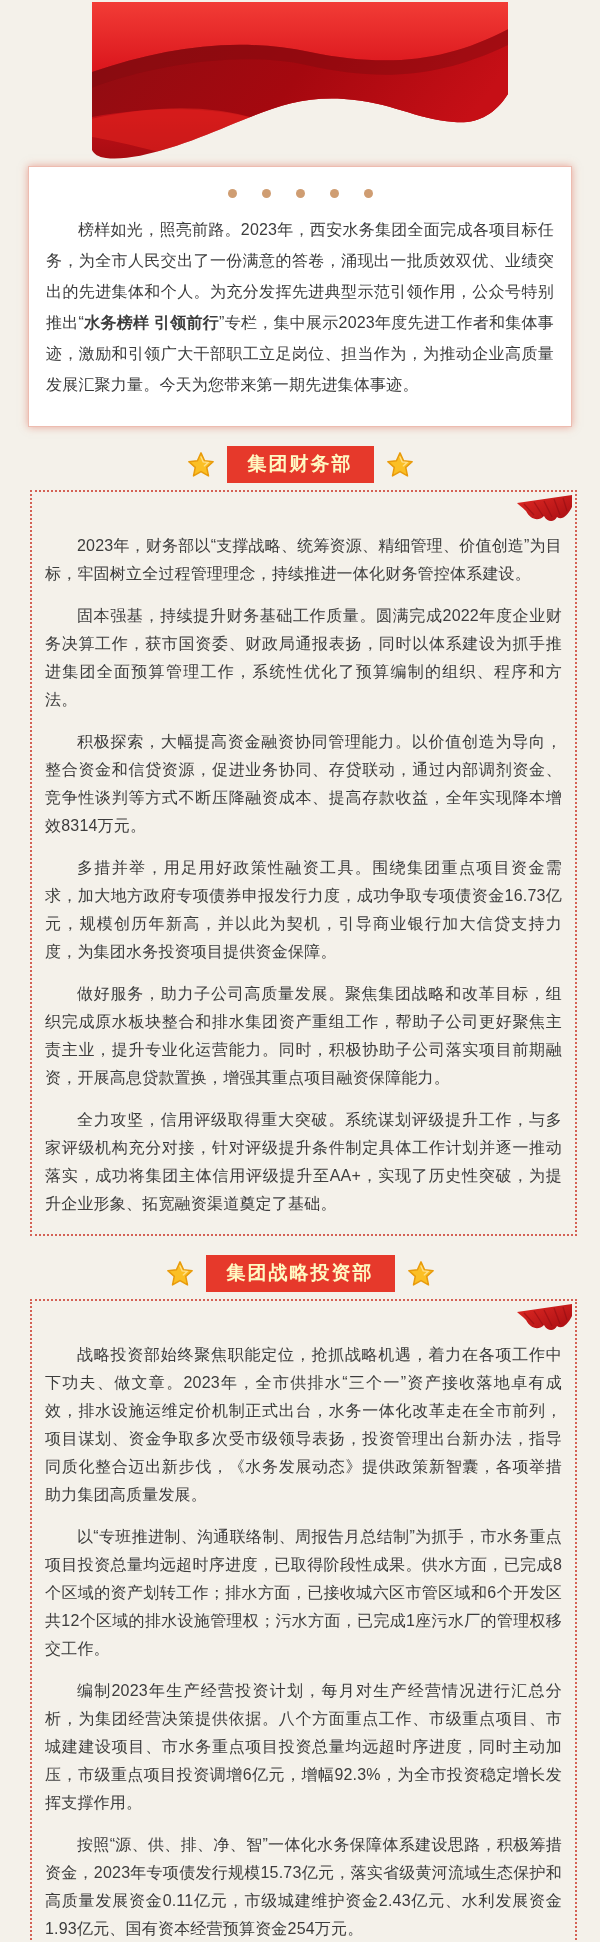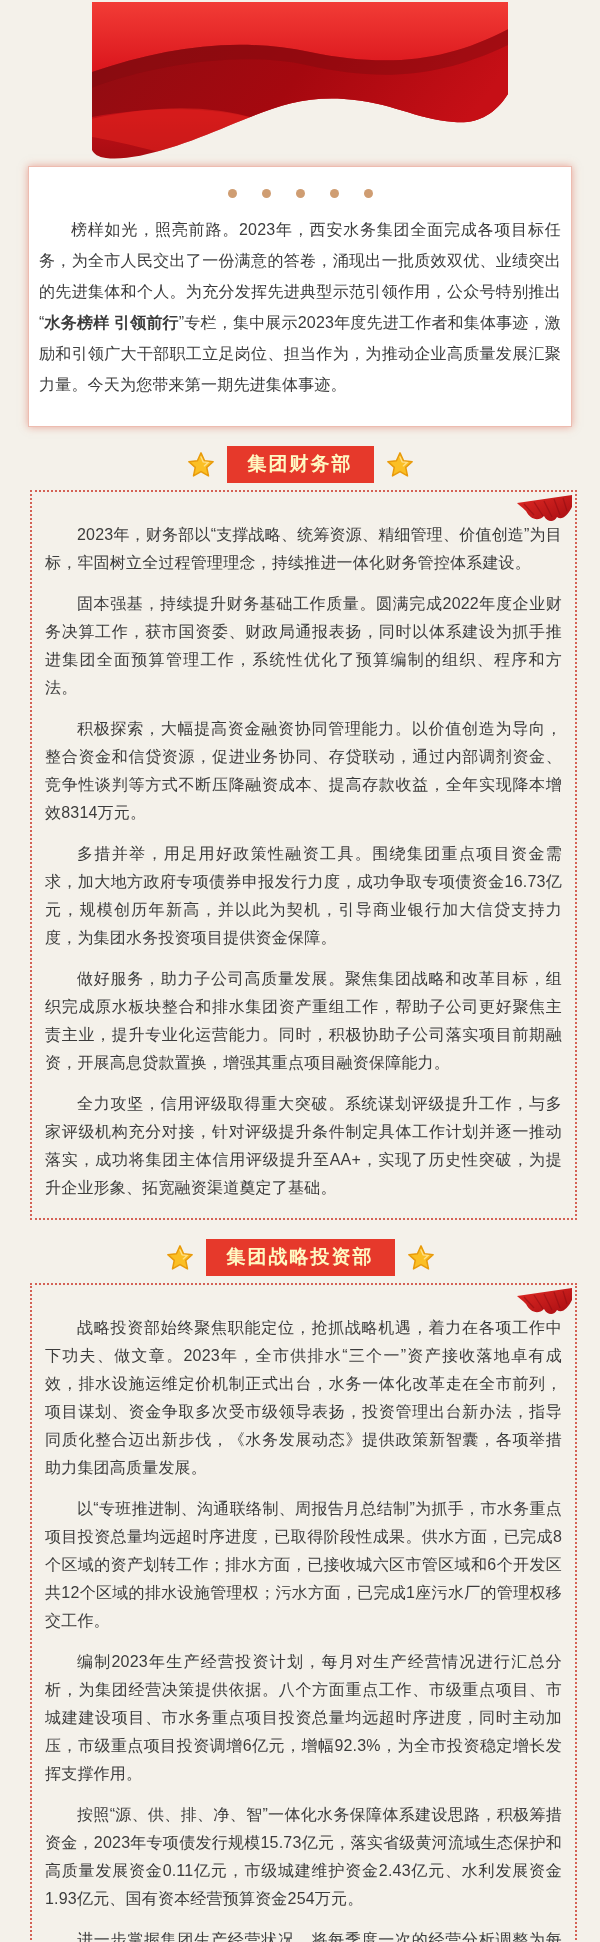--- a/index.html
+++ b/index.html
@@ -10,21 +10,21 @@
   }
   
   .flag-wrap{width:416px;height:158px;margin:2px auto 0;}
   .flag-wrap svg{display:block;width:100%;height:100%;}
 
   
   .intro-box{
     margin:6px 28px 0 28px;background:#ffffff;
     border:1px solid #edbcb0;
     box-shadow:0 0 8px rgba(223,101,82,0.55);
-    padding:14px 10px 26px;
+    padding:14px 17px 26px;
   }
   .dots-row{display:flex;justify-content:center;gap:25px;padding:8px 0 2px;}
   .dot{width:9px;height:9px;border-radius:50%;background:#cf9d72;}
   .intro-text{
     margin:14px 0 0;font-size:16px;line-height:31px;
     text-indent:2em;text-align:justify;font-weight:500;letter-spacing:.2px;
   }
   .em-bold{font-weight:800;}
 
   
@@ -36,21 +36,21 @@
   }
 
   
   .dotted-box{
     position:relative;margin:7px 23px 0 30px;
     border:2px dotted rgba(205,62,48,0.8);
     padding:26px 13px 16px;background:#f4f1ea;
   }
   .ribbon{position:absolute;top:3px;right:3px;line-height:0;}
   .dotted-box p{
-    margin:3px 0 13px;font-size:16px;line-height:28px;
+    margin:14px 0 13px;font-size:16px;line-height:28px;
     text-indent:2em;text-align:justify;font-weight:500;letter-spacing:.2px;
   }
   .dotted-box p:last-child{margin-bottom:0;}
 </style>
 </head>
 <body>
 
 <div class="page">
 
   <div class="flag-wrap">

